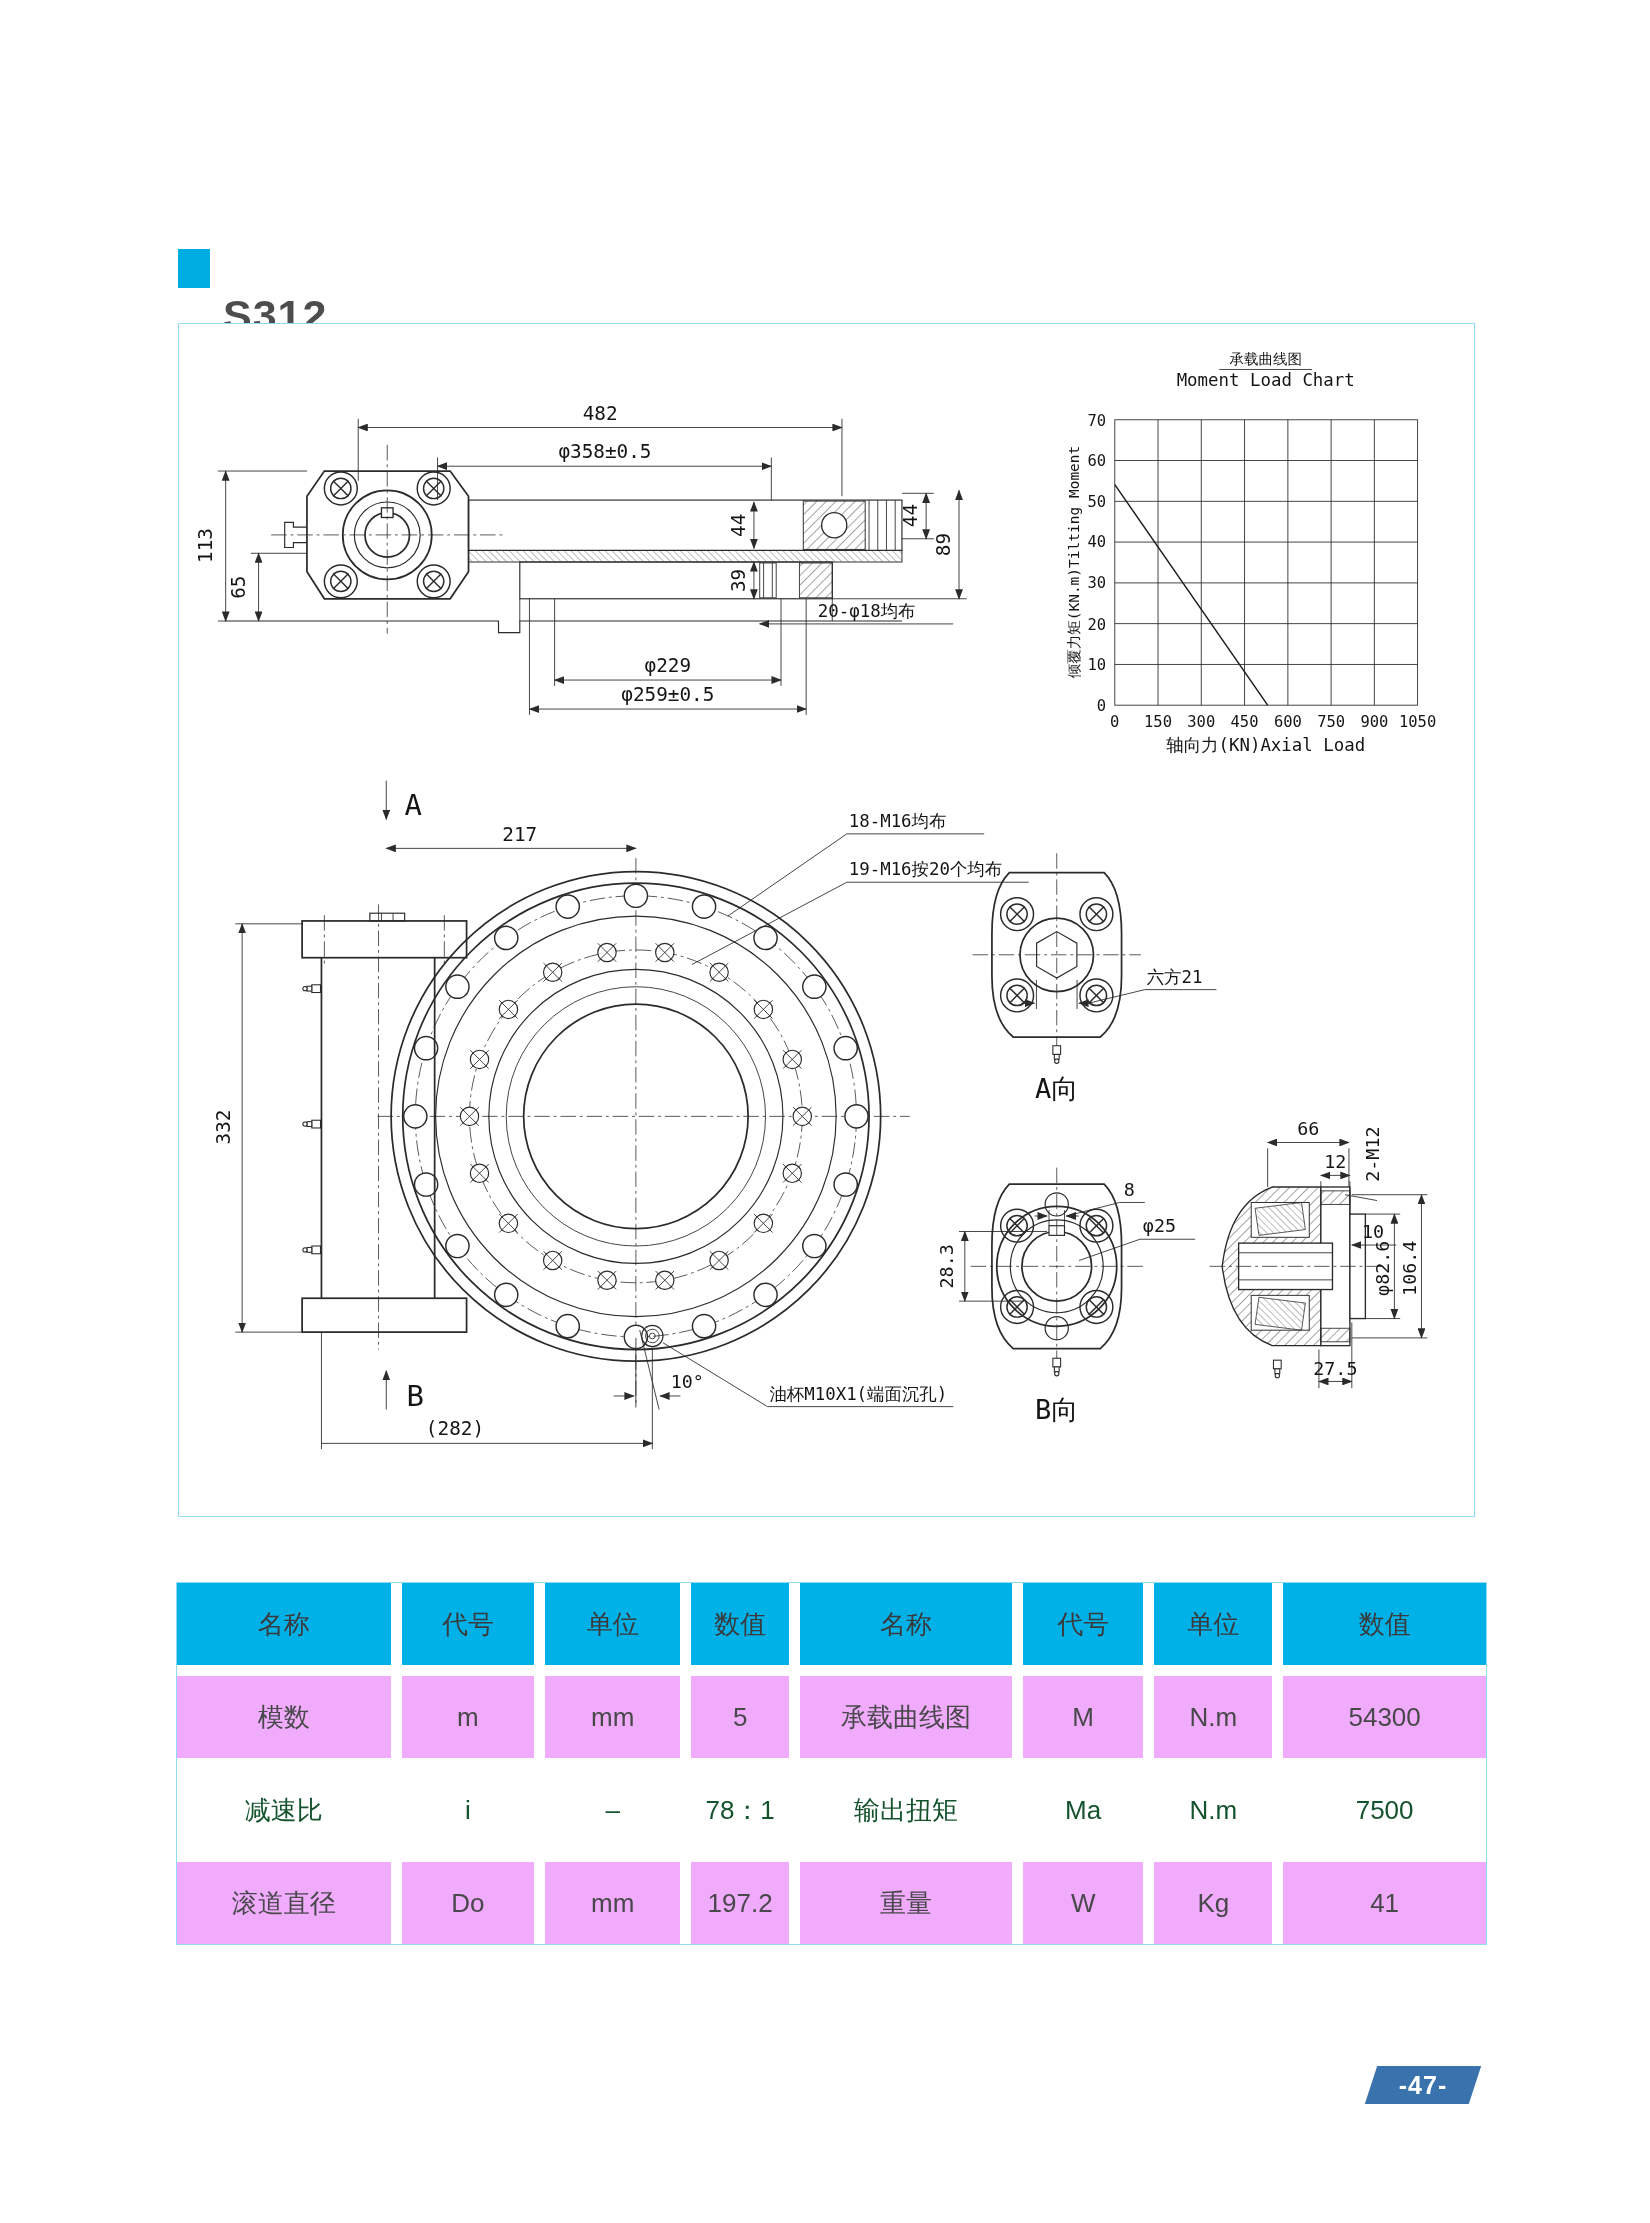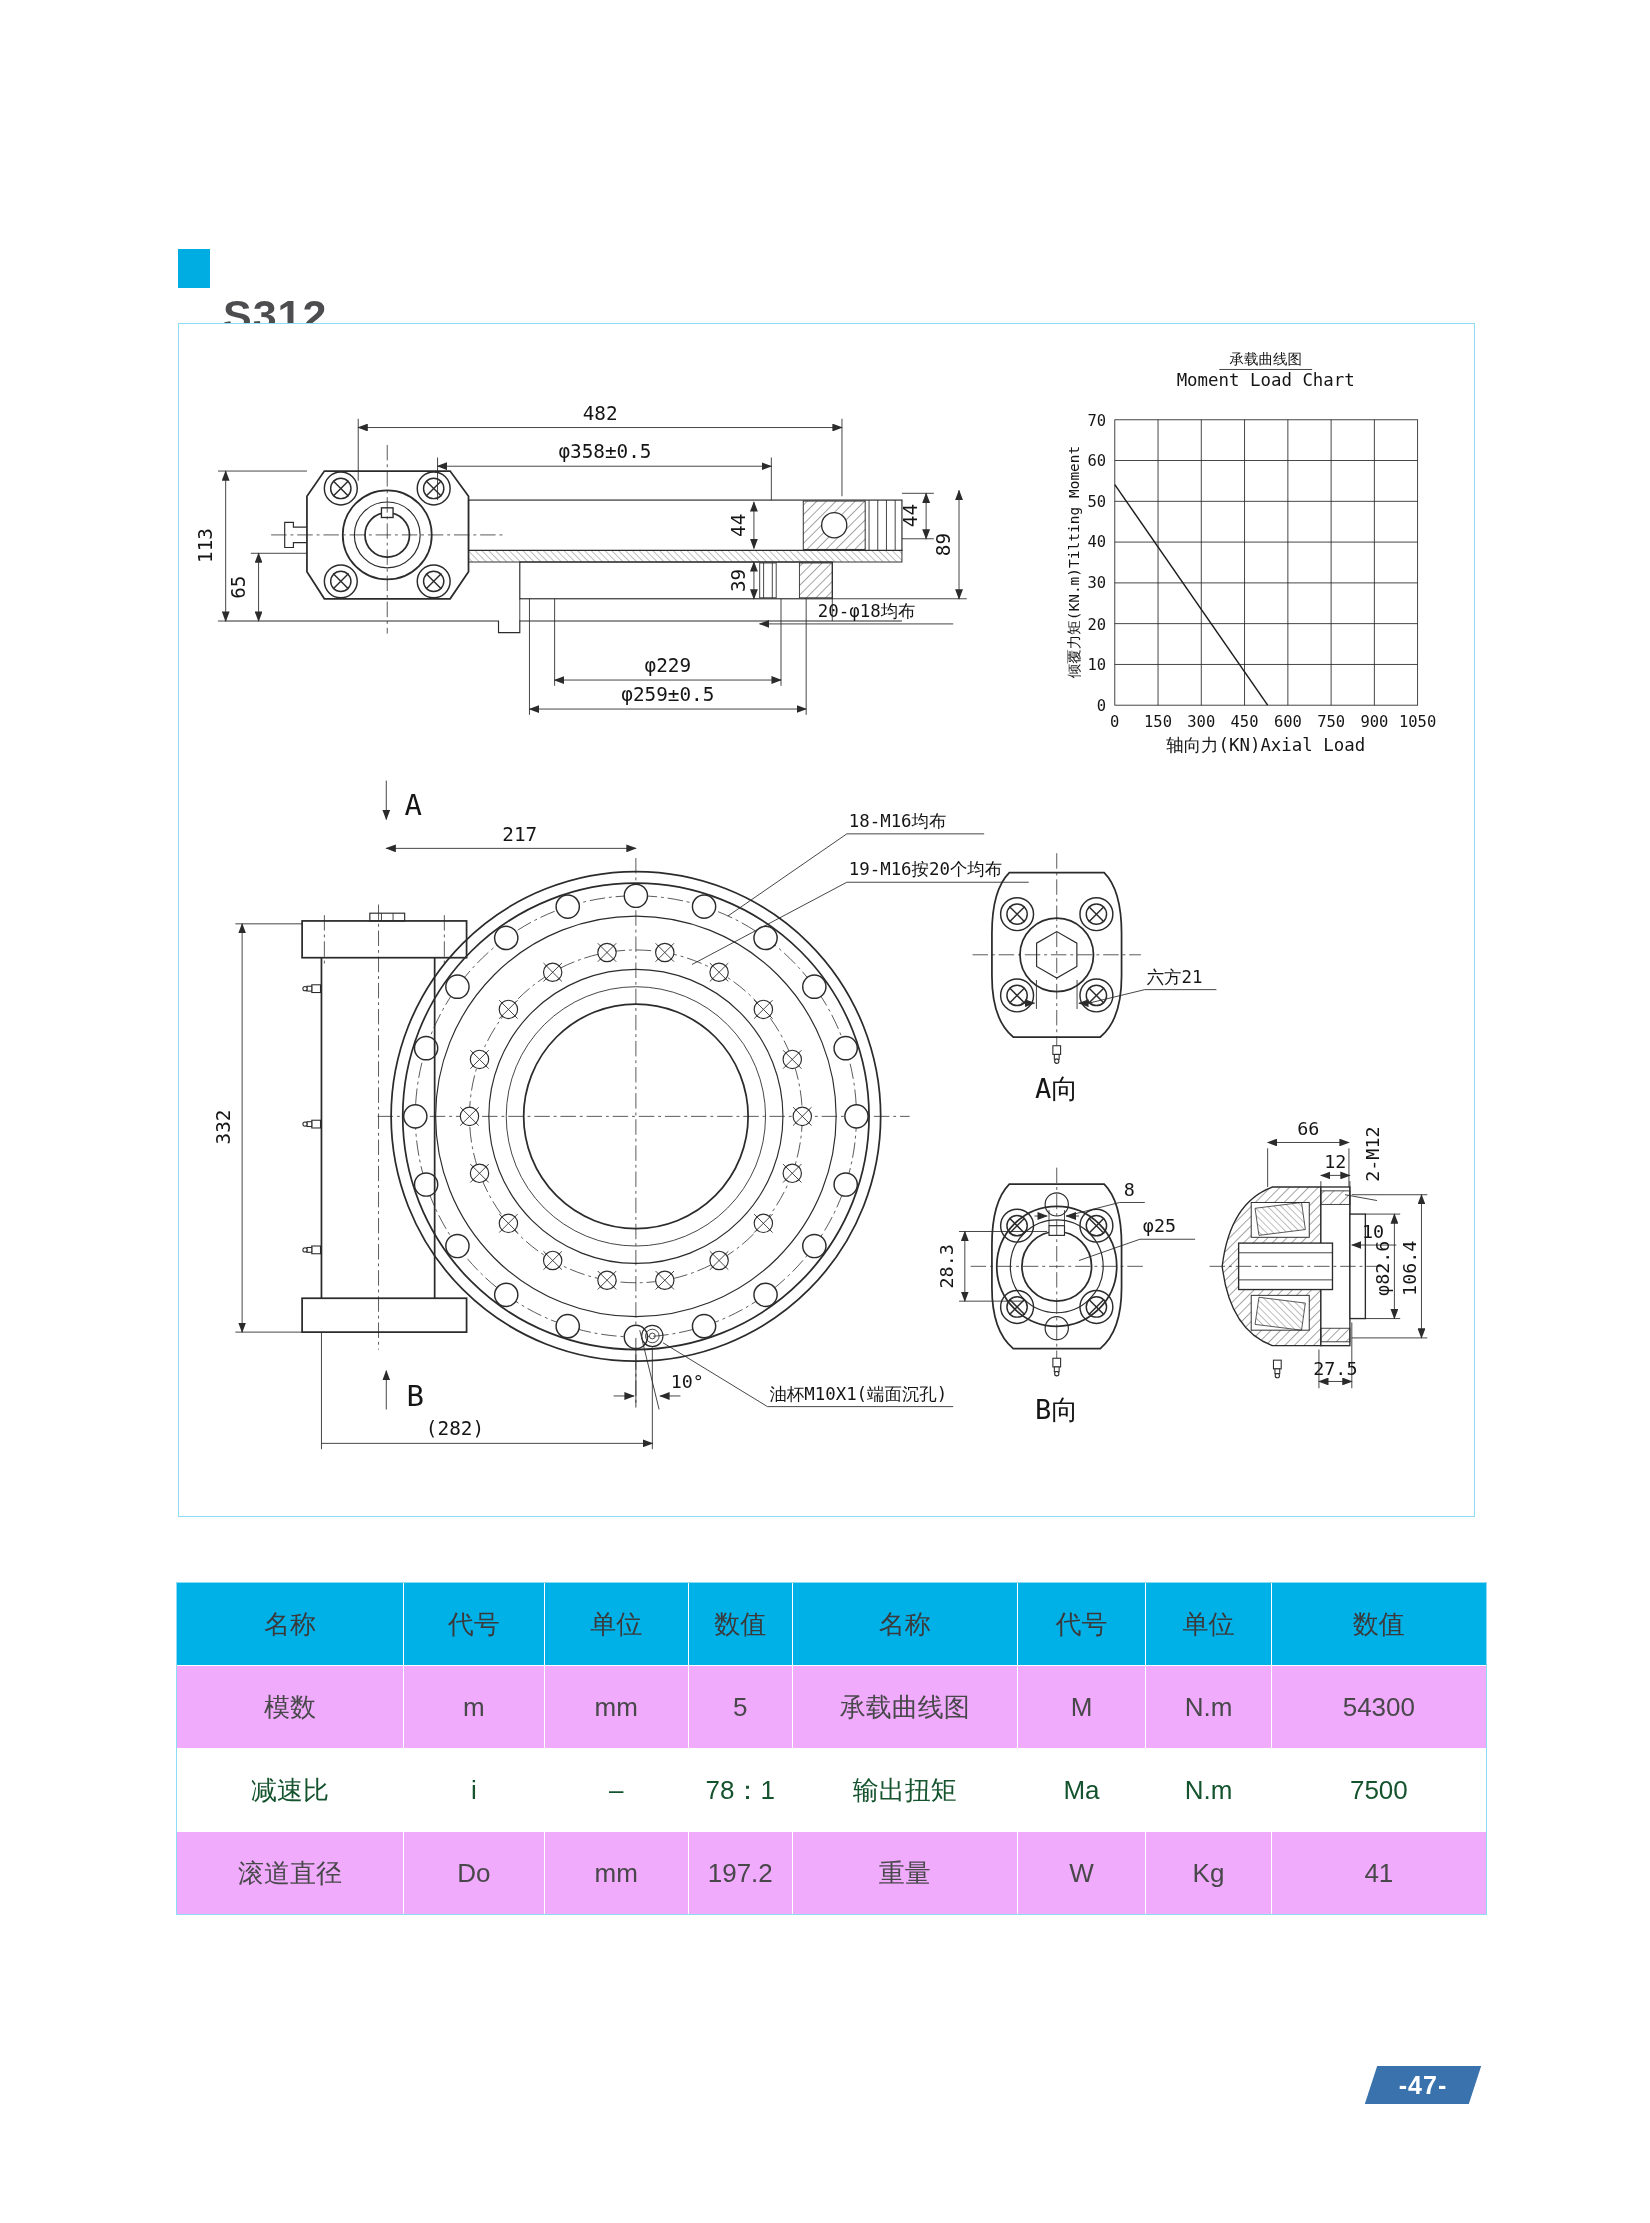--- a/index.html
+++ b/index.html
@@ -25,21 +25,21 @@
   .vt{font-size:28px;text-anchor:middle;}
   #holes-outer circle{fill:#fff;stroke:#2b2b2b;stroke-width:1.5;}
   #holes-mid circle{fill:#fff;stroke:#2b2b2b;stroke-width:1.2;}
   #holes-mid line{stroke:#2b2b2b;stroke-width:0.9;}
   #boltg circle,#boltg line{fill:none;stroke:#2b2b2b;stroke-width:1.5;}
   #nipL rect,#nipL circle{fill:#fff;stroke:#2b2b2b;stroke-width:1.1;}
   
   .dtable{
     position:absolute;left:176px;top:1582px;width:1309px;
     display:grid;grid-template-columns:234fr 145fr 148fr 107fr 232fr 132fr 129fr 222fr;
-    grid-template-rows:82px 82px 82px 82px;gap:1px;background:#ffffff;
+    grid-template-rows:82px 82px 82px 82px;gap:11px;background:#ffffff;
     border:1.9px solid #8edcf3;
   }
   .dtable>div{display:flex;align-items:center;justify-content:center;font-size:26px;}
   .th{background:#00b1e8;color:#3a3a3c;}
   .g{background:#f0abfc;color:#48484a;}
   .w{background:#ffffff;color:#14532d;}
   
   .badge{position:absolute;left:1371px;top:2066px;width:104px;height:38px;background:#3a72ad;transform:skewX(-18deg);}
   .badge span{display:flex;width:100%;height:100%;align-items:center;justify-content:center;
     transform:skewX(18deg);color:#fff;font-weight:bold;font-size:25px;letter-spacing:1px;}

